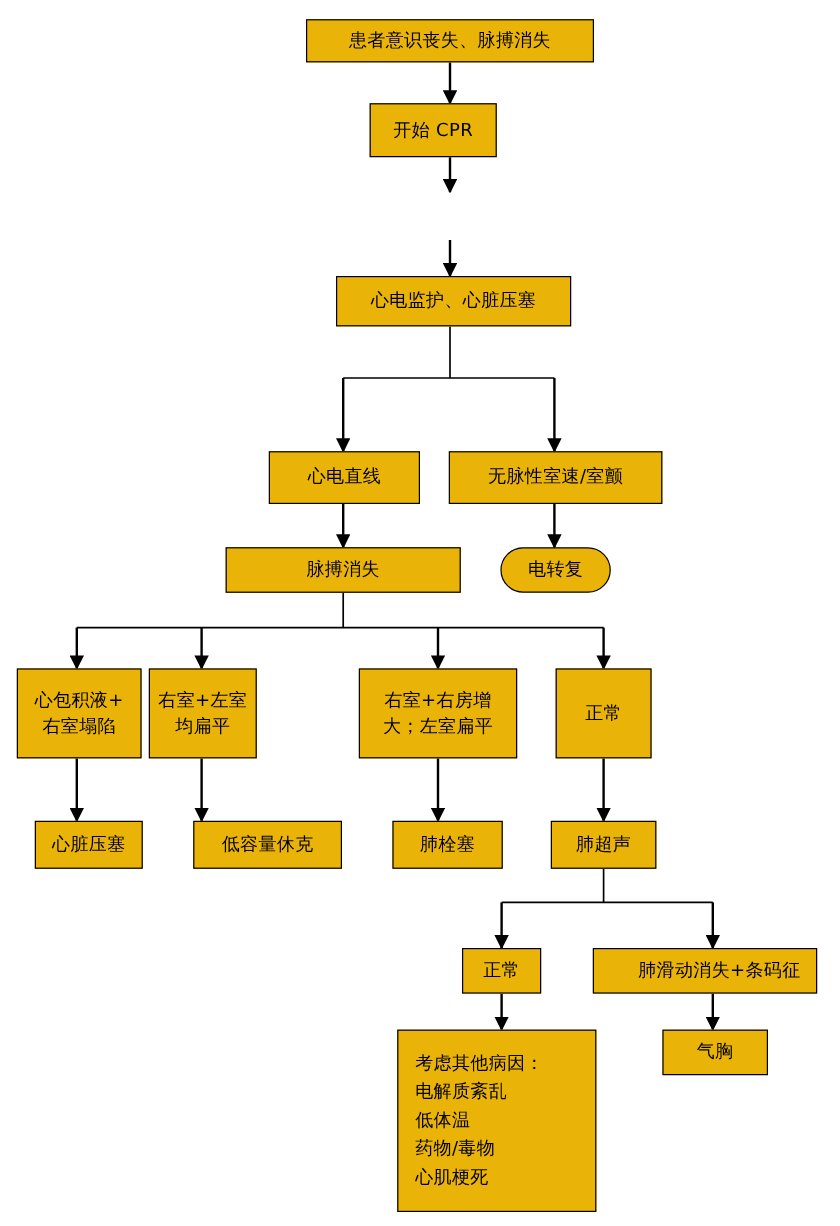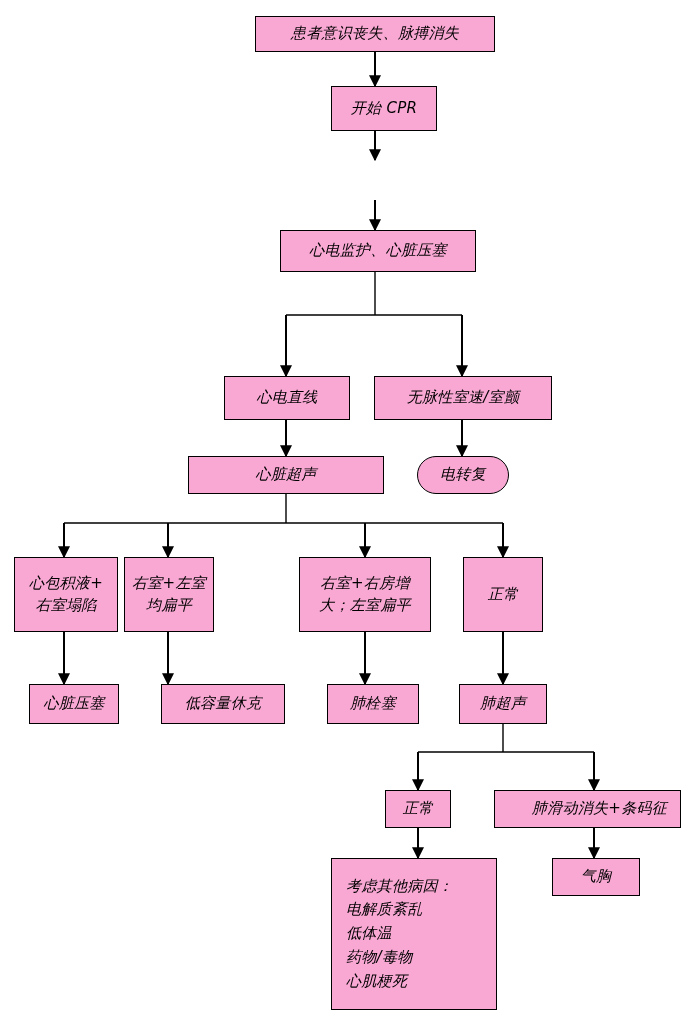--- a/index.html
+++ b/index.html
@@ -18,33 +18,32 @@
     position: absolute;
     left: 0;
     top: 0;
     width: 700px;
     height: 1022px;
   }
   .node {
     position: absolute;
     box-sizing: border-box;
     border: 1.6px solid #000000;
-    background: #f9a8d4;
+    background: #eab308;
     display: flex;
     align-items: center;
     justify-content: center;
     text-align: center;
     color: #000000;
     font-family: "DejaVu Sans", "Liberation Sans", sans-serif;
     font-size: 15px;
     line-height: 1.32;
     letter-spacing: 0.3px;
     white-space: pre-line;
     z-index: 2;
-    font-style: italic;
   }
   .node.multiline {
     line-height: 1.42;
   }
   .node.listbox {
     justify-content: flex-start;
     align-items: center;
     text-align: left;
     padding-left: 14px;
     line-height: 1.58;
@@ -103,30 +102,30 @@
       <path d="M 418 752 L 418 790" marker-end="url(#arrow)"></path>
       <path d="M 594 752 L 594 790" marker-end="url(#arrow)"></path>
 
       <path d="M 418 828 L 418 858" marker-end="url(#arrow)"></path>
       <path d="M 594 828 L 594 858" marker-end="url(#arrow)"></path>
     </g>
   </svg>
 
   <div class="node" style="left:255px; top:16px; width:240px; height:36px;">患者意识丧失、脉搏消失</div>
 
-  <div class="node" style="left:331px; top:86px; width:106px; height:45px;">开始 CPR</div>
+  <div class="node" style="left:308px; top:86px; width:106px; height:45px;">开始 CPR</div>
 
 
   <div class="node" style="left:280px; top:230px; width:196px; height:42px;">心电监护、心脏压塞</div>
 
   <div class="node" style="left:224px; top:376px; width:126px; height:44px;">心电直线</div>
 
   <div class="node" style="left:374px; top:376px; width:178px; height:44px;">无脉性室速/室颤</div>
 
-  <div class="node" style="left:188px; top:456px; width:196px; height:38px;">心脏超声</div>
+  <div class="node" style="left:188px; top:456px; width:196px; height:38px;">脉搏消失</div>
 
   <div class="node" style="left:417px; top:456px; width:92px; height:38px;border-radius:19px;">电转复</div>
 
   <div class="node multiline" style="left:14px; top:557px; width:104px; height:75px;">心包积液+
 右室塌陷</div>
 
   <div class="node multiline" style="left:124px; top:557px; width:90px; height:75px;">右室+左室
 均扁平</div>
 
   <div class="node multiline" style="left:299px; top:557px; width:132px; height:75px;">右室+右房增

